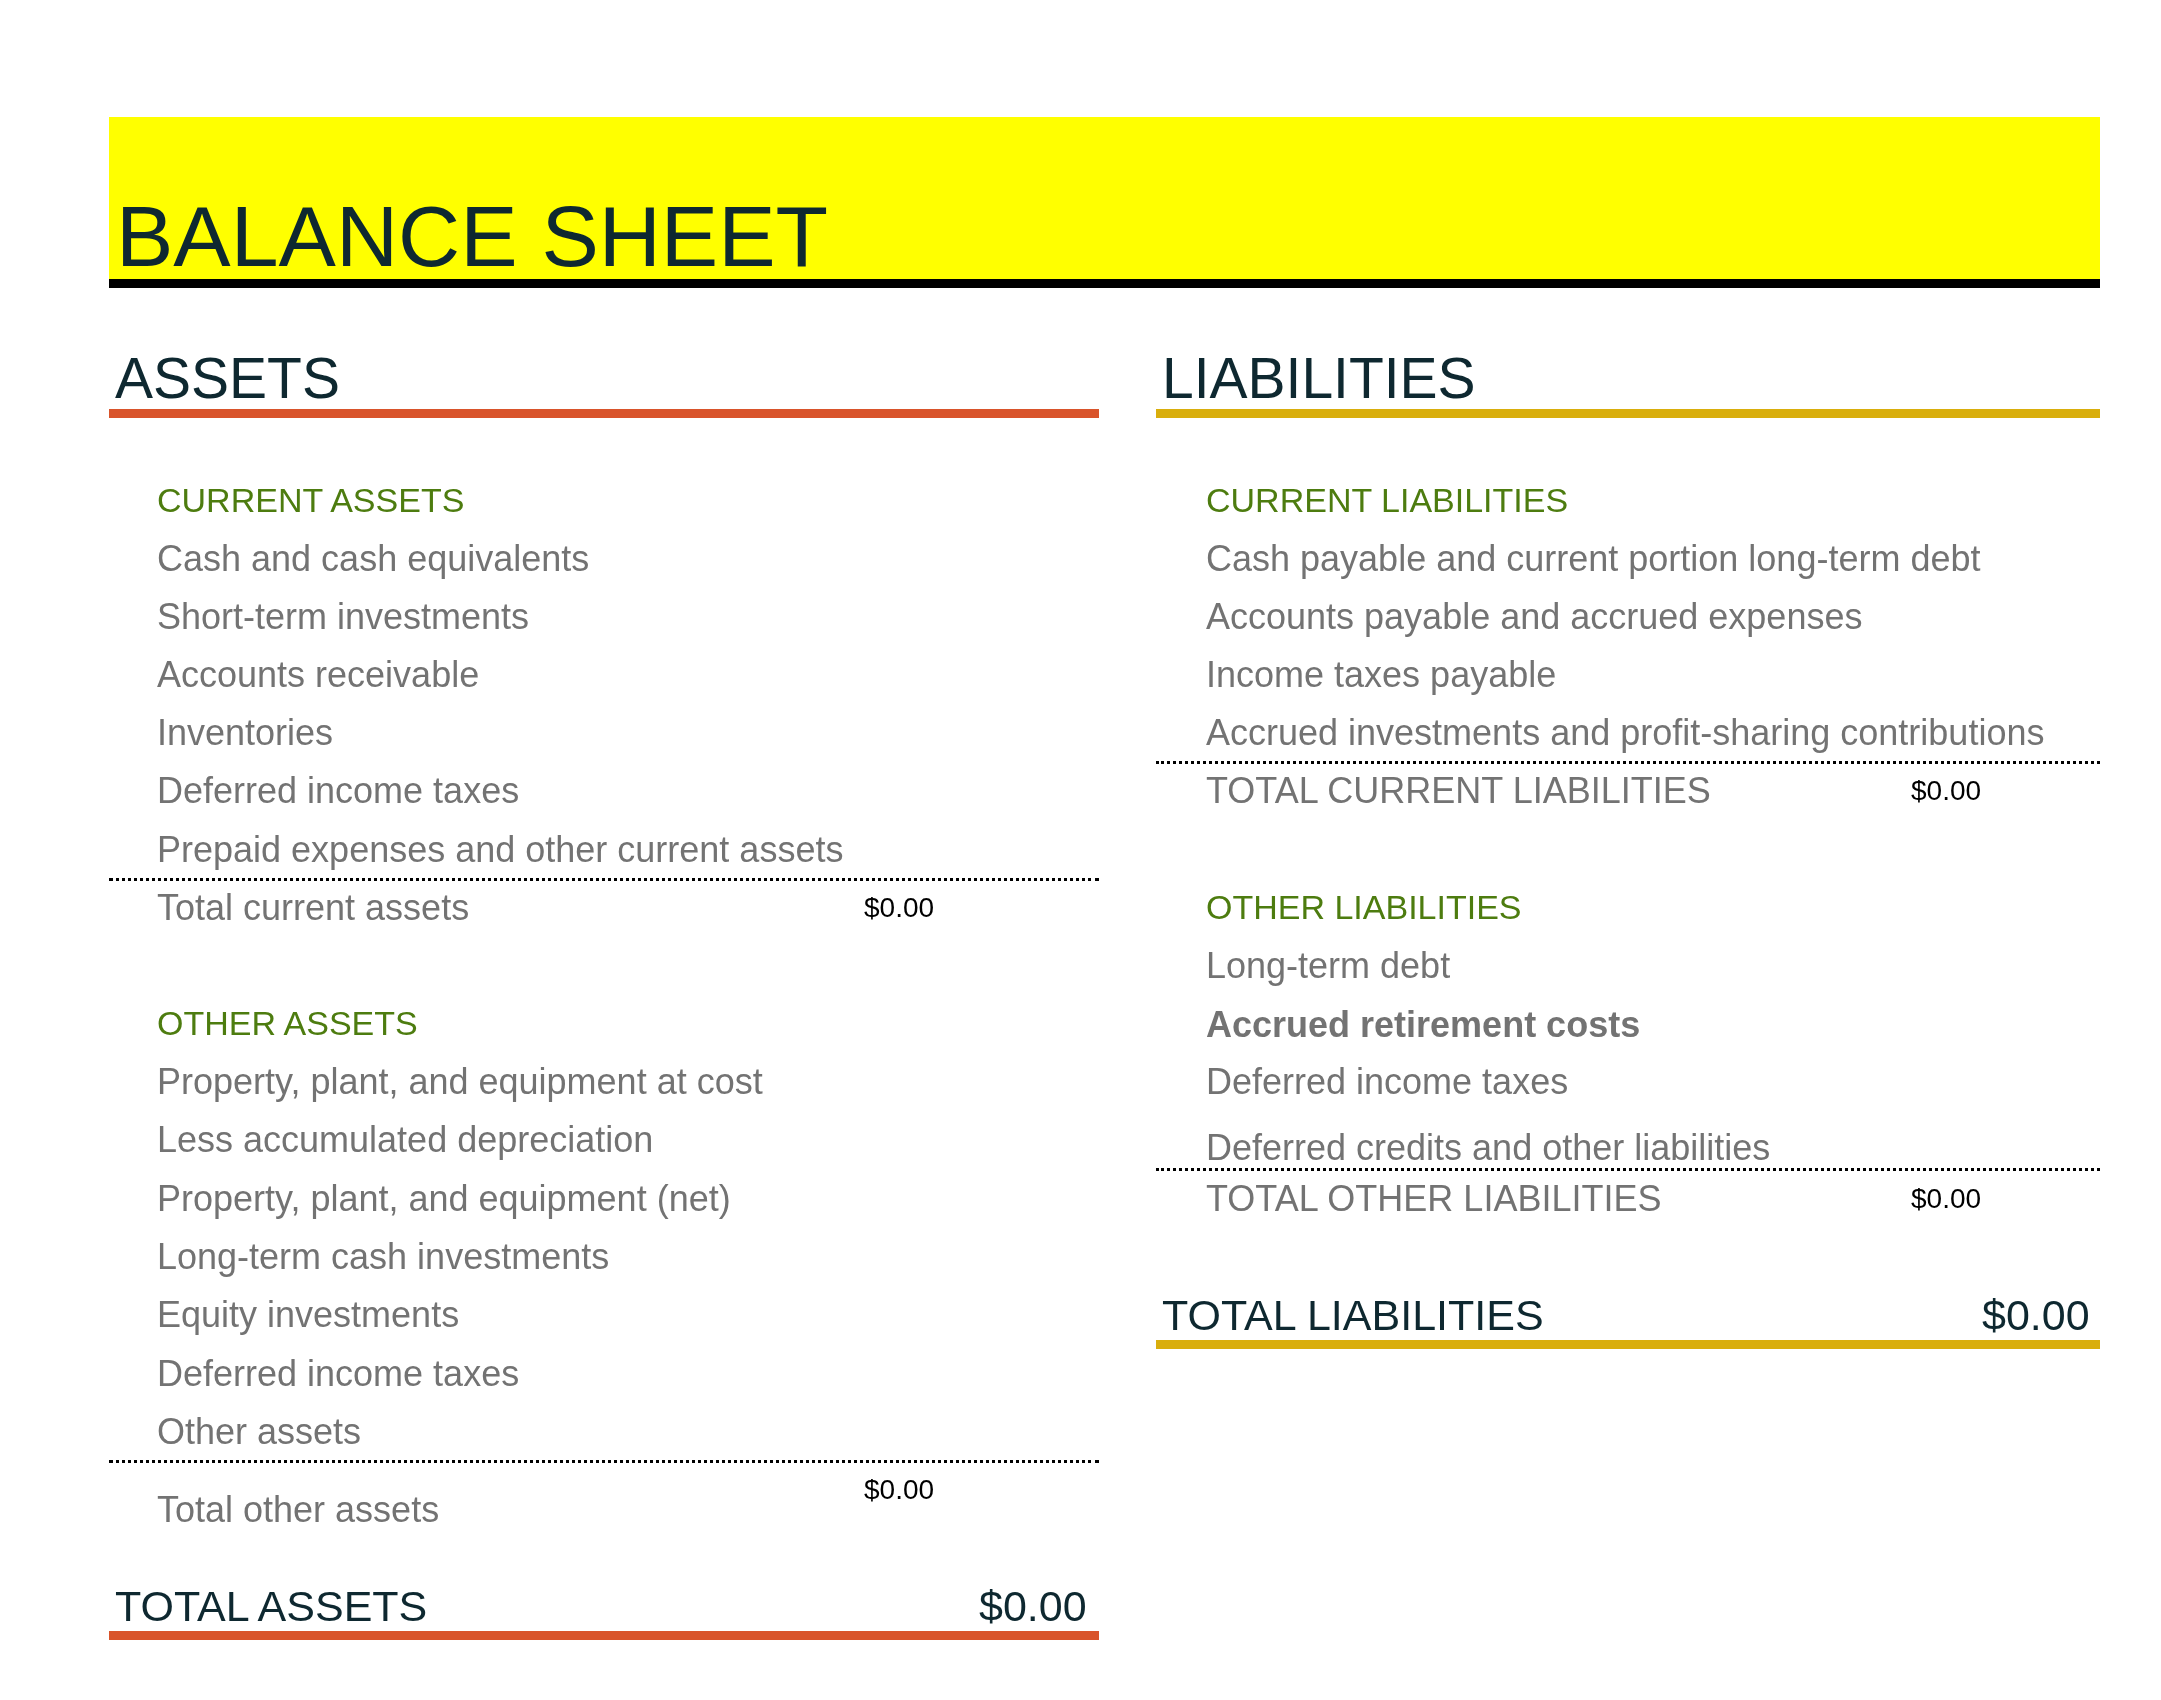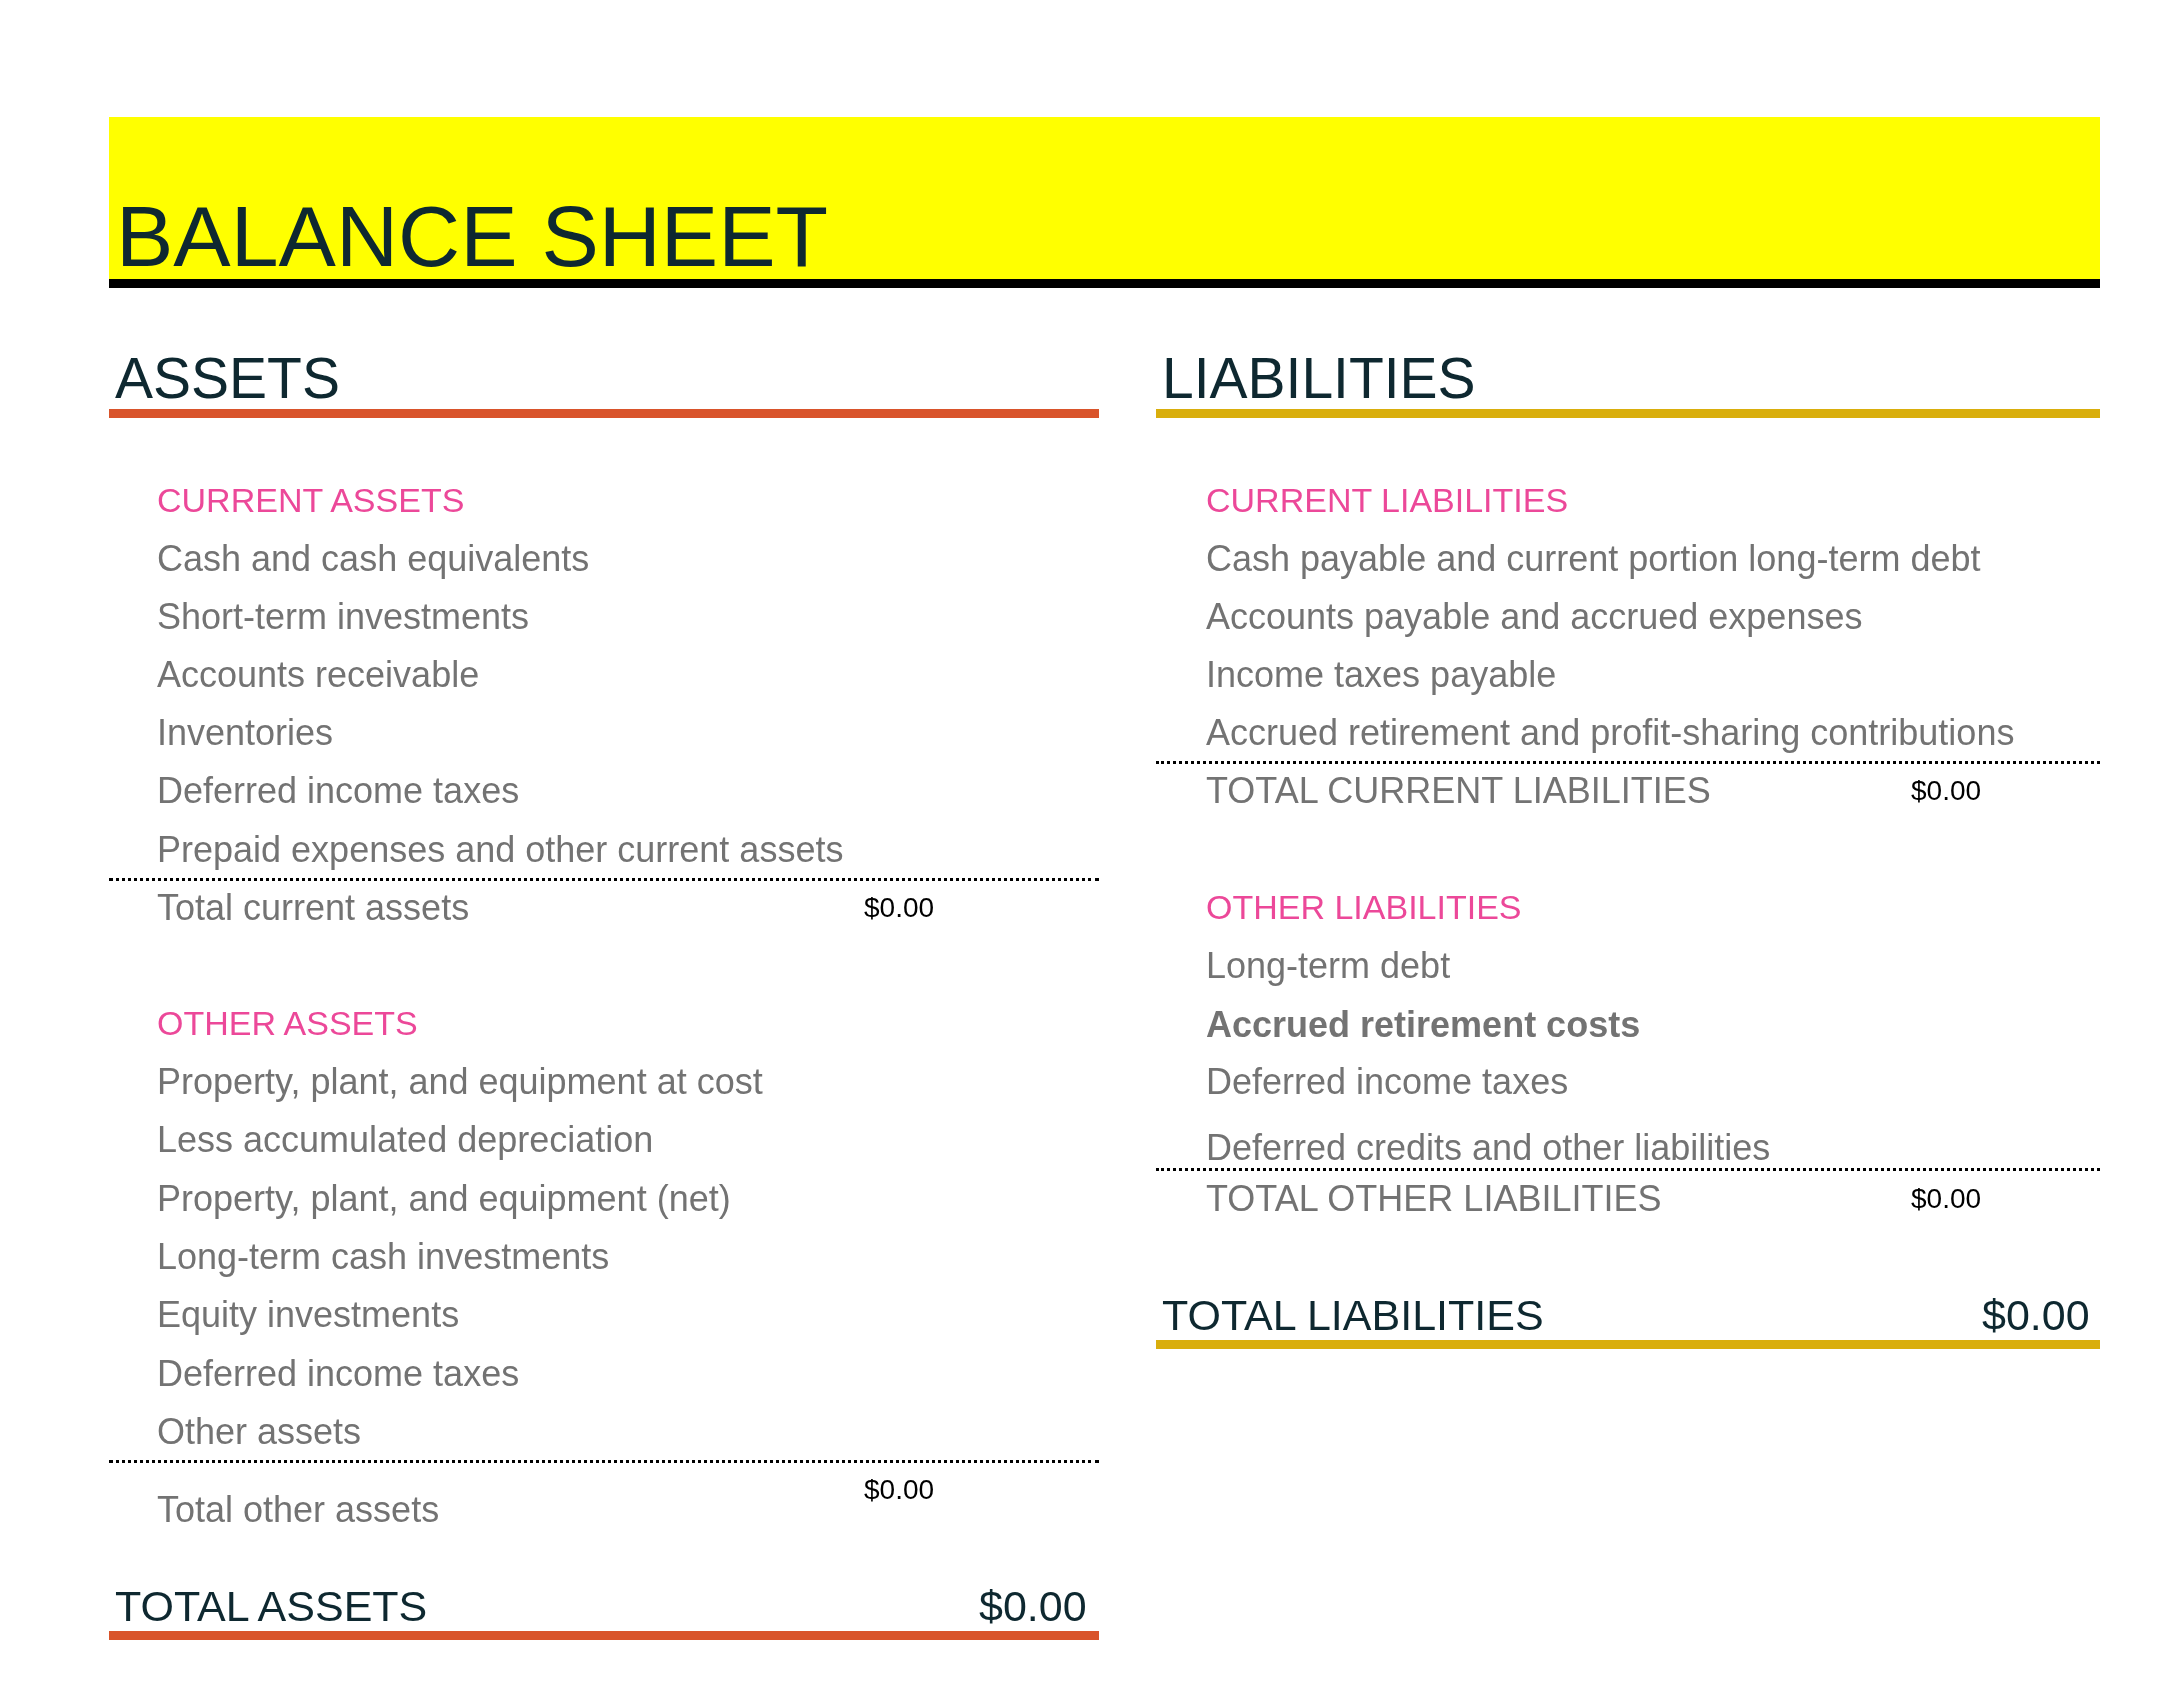--- a/index.html
+++ b/index.html
@@ -4,21 +4,21 @@
 <style>
   html, body { margin:0; padding:0; background:#ffffff; }
   body { width:2162px; height:1700px; position:relative; overflow:hidden;
          font-family:"Liberation Sans", sans-serif; color:#000; }
   .abs { position:absolute; white-space:nowrap; }
   #banner { position:absolute; left:109px; top:117px; width:1991px; height:163px; background:#FFFF00; }
   #banner-rule { position:absolute; left:109px; top:279px; width:1991px; height:8.6px; background:#000; }
   #title { position:absolute; left:116px; top:189px; font-size:86px; line-height:95px; color:#0E2830; letter-spacing:0px; }
   .sec-head { font-size:57px; line-height:61px; color:#0E2830; }
   .rule { position:absolute; height:8.6px; }
-  .sub-head { font-size:34px; line-height:38px; color:#ec4899; }
+  .sub-head { font-size:34px; line-height:38px; color:#4d7c0f; }
   .item { font-size:36px; line-height:35px; color:#737373; }
   .val { font-size:28px; line-height:35px; color:#000; }
   .dots { position:absolute; height:0; border-top:3.5px dotted #000; }
   .grand { font-size:43px; line-height:48px; color:#0E2830; }
 </style>
 </head>
 <body>
 
 <div id="banner"></div>
 <div id="banner-rule"></div>
@@ -54,21 +54,21 @@
 <div class="abs grand" style="left:979px; top:1582px;">$0.00</div>
 <div class="rule" style="left:109px; top:1631px; width:990px; background:#D9542B;"></div>
 
 <div class="abs sec-head" style="left:1162px; top:348px;">LIABILITIES</div>
 <div class="rule" style="left:1156px; top:409px; width:944px; background:#D9AE0C;"></div>
 
 <div class="abs sub-head" style="left:1206px; top:481px;">CURRENT LIABILITIES</div>
 <div class="abs item" style="left:1206px; top:541px;">Cash payable and current portion long-term debt</div>
 <div class="abs item" style="left:1206px; top:599px;">Accounts payable and accrued expenses</div>
 <div class="abs item" style="left:1206px; top:657px;">Income taxes payable</div>
-<div class="abs item" style="left:1206px; top:715px;">Accrued retirement and profit-sharing contributions</div>
+<div class="abs item" style="left:1206px; top:715px;">Accrued investments and profit-sharing contributions</div>
 <div class="dots" style="left:1156px; top:761px; width:944px;"></div>
 <div class="abs item" style="left:1206px; top:773px;">TOTAL CURRENT LIABILITIES</div>
 <div class="abs val" style="left:1911px; top:773px;">$0.00</div>
 
 <div class="abs sub-head" style="left:1206px; top:888px;">OTHER LIABILITIES</div>
 <div class="abs item" style="left:1206px; top:948px;">Long-term debt</div>
 <div class="abs item" style="left:1206px; top:1007px;font-weight:bold;">Accrued retirement costs</div>
 <div class="abs item" style="left:1206px; top:1064px;">Deferred income taxes</div>
 <div class="abs item" style="left:1206px; top:1122px;margin-top:8px;">Deferred credits and other liabilities</div>
 <div class="dots" style="left:1156px; top:1168px; width:944px;"></div>

